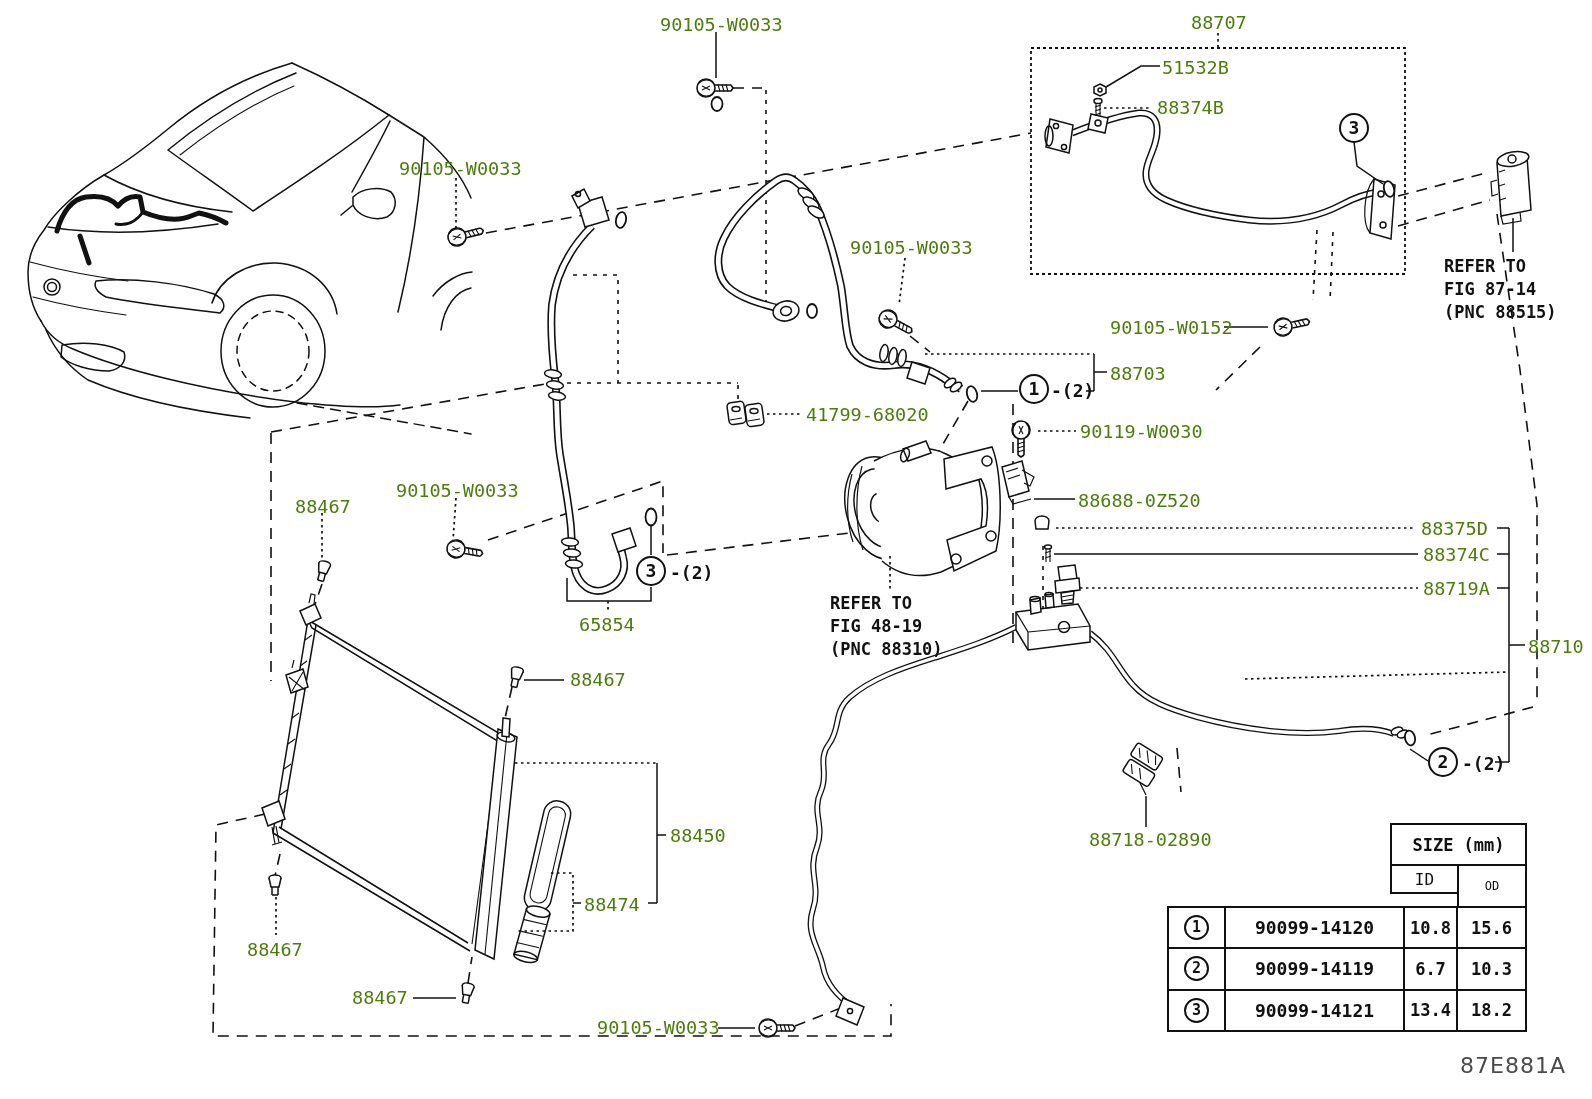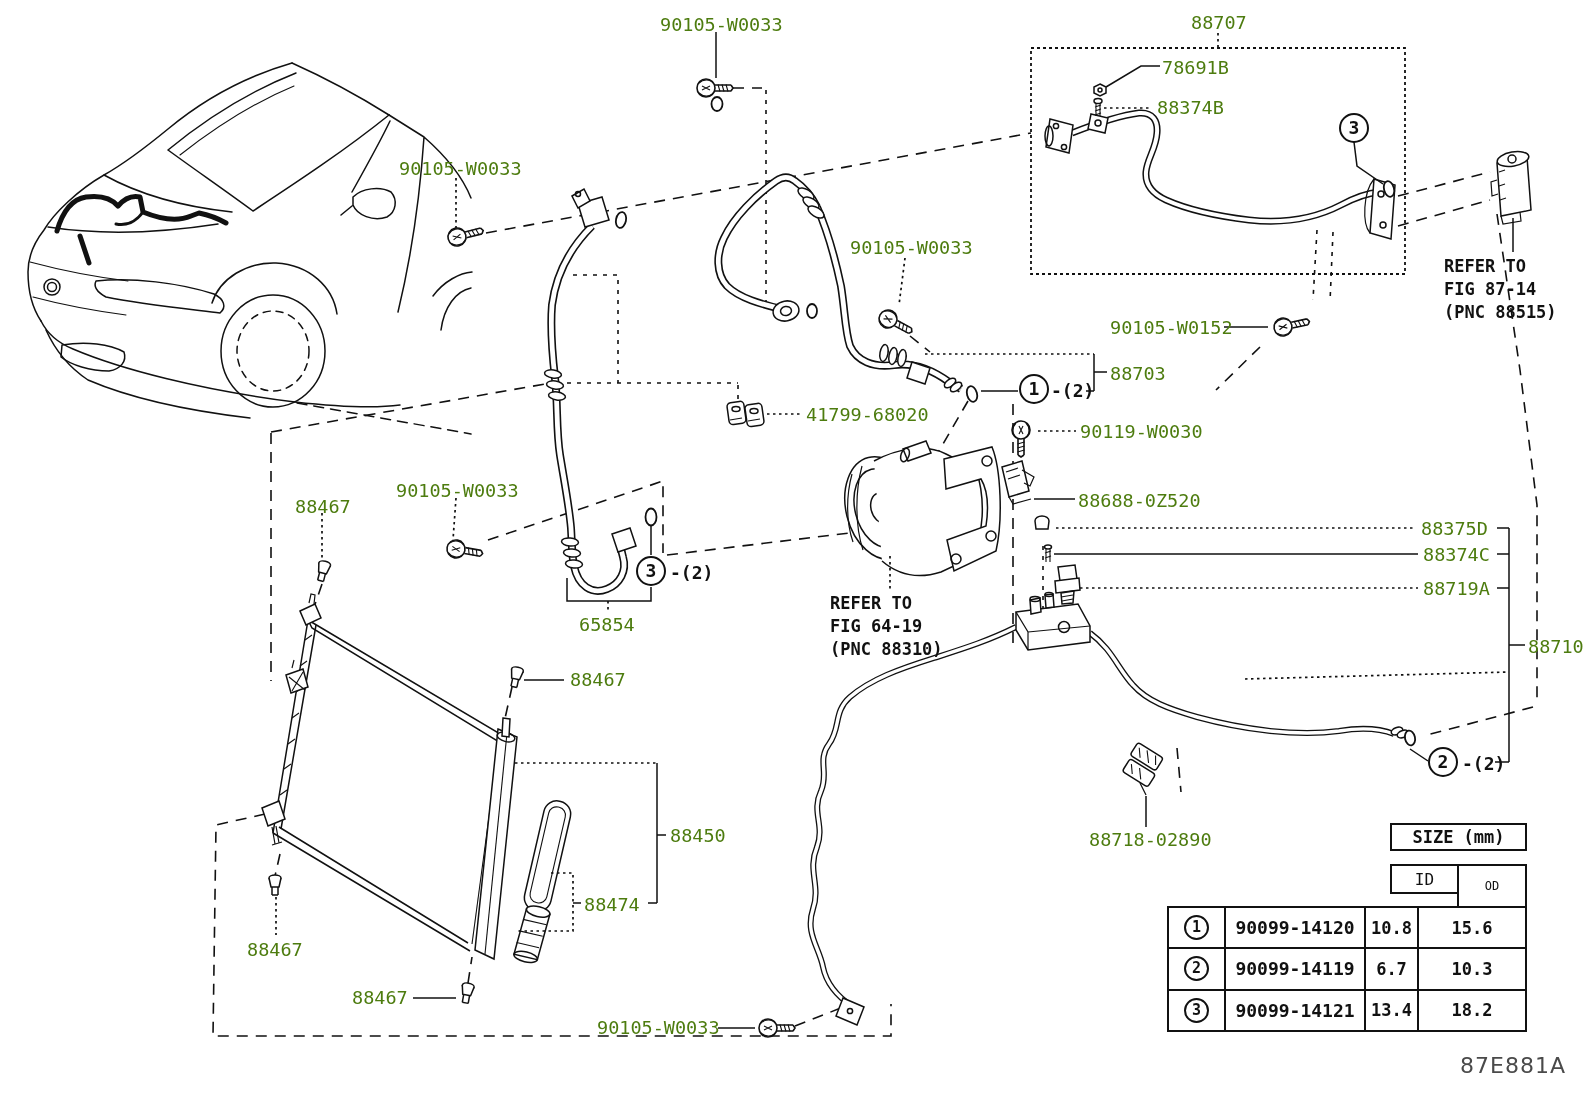--- a/index.html
+++ b/index.html
@@ -11,32 +11,32 @@
   .callout{position:absolute;box-sizing:border-box;width:30px;height:30px;border:2.4px solid #111;
            border-radius:50%;background:#fff;text-align:center;line-height:26px;
            font-weight:bold;font-size:18px;}
   .suffix{position:absolute;font-weight:bold;font-size:18px;white-space:nowrap;}
   .code{position:absolute;font-family:"DejaVu Sans","Liberation Sans",sans-serif;
         font-size:22px;color:#4a4a4a;letter-spacing:1px;}
   
   .size-table{position:absolute;left:1167px;top:823px;width:360px;height:209px;}
   .st-box{position:absolute;box-sizing:border-box;border:2px solid #111;background:#fff;
           display:flex;align-items:center;justify-content:center;}
-  .st-title{left:223px;top:0;width:137px;height:28px;font-weight:bold;font-size:17px;}
+  .st-title{left:223px;top:0;width:137px;height:43px;font-weight:bold;font-size:17px;}
   .st-id{left:223px;top:41px;width:69px;height:30px;font-size:16px;}
   .st-od{left:290px;top:41px;width:70px;height:44px;font-size:12px;}
   .st-body{position:absolute;box-sizing:border-box;left:0;top:83px;width:360px;height:126px;
            border:2px solid #111;display:flex;flex-direction:column;background:#fff;}
   .st-row{display:flex;flex:1;border-top:2px solid #111;}
   .st-row:first-child{border-top:none;}
   .st-c{box-sizing:border-box;display:flex;align-items:center;justify-content:center;
         border-left:2px solid #111;font-weight:bold;font-size:17px;}
   .st-c:first-child{border-left:none;}
   .st-c.c-call{width:55px;}
-  .st-c.c-part{width:140px;font-size:18px;}
+  .st-c.c-part{width:179px;font-size:18px;}
   .st-c.c-id{width:53px;}
   .st-c.c-od{width:66px;flex:1;}
   .st-circ{box-sizing:border-box;width:25px;height:25px;border:2px solid #111;border-radius:50%;
            text-align:center;line-height:21px;font-size:15px;font-weight:bold;}
 </style>
 </head>
 <body>
 
 <div class="stage">
 
@@ -311,21 +311,21 @@
       <path d="M 276,897 L 276,935"></path>
       <path d="M 890,556 L 890,590"></path>
       <path d="M 1245,679 L 1509,672"></path>
       <path d="M 551,873 L 573,873 L 573,931 L 516,931"></path>
     </g>
   </g>
 </svg>
 
 <div class="lbl" style="left:660px;top:15px">90105-W0033</div>
 <div class="lbl" style="left:1191px;top:13px">88707</div>
-<div class="lbl" style="left:1162px;top:58px">78691B</div>
+<div class="lbl" style="left:1162px;top:58px">51532B</div>
 <div class="lbl" style="left:1157px;top:98px">88374B</div>
 <div class="lbl" style="left:399px;top:159px">90105-W0033</div>
 <div class="lbl" style="left:850px;top:238px">90105-W0033</div>
 <div class="lbl" style="left:1110px;top:318px">90105-W0152</div>
 <div class="lbl" style="left:1110px;top:364px">88703</div>
 <div class="lbl" style="left:806px;top:405px">41799-68020</div>
 <div class="lbl" style="left:1080px;top:422px">90119-W0030</div>
 <div class="lbl" style="left:1078px;top:491px">88688-0Z520</div>
 <div class="lbl" style="left:1421px;top:519px">88375D</div>
 <div class="lbl" style="left:1423px;top:545px">88374C</div>
@@ -342,21 +342,21 @@
 <div class="lbl" style="left:597px;top:1018px">90105-W0033</div>
 <div class="lbl" style="left:1089px;top:830px">88718-02890</div>
 
 <div class="note" style="left:1444px;top:255px">
   <div>REFER TO</div>
   <div>FIG 87-14</div>
   <div>(PNC 88515)</div>
 </div>
 <div class="note" style="left:830px;top:592px">
   <div>REFER TO</div>
-  <div>FIG 64-19</div>
+  <div>FIG 48-19</div>
   <div>(PNC 88310)</div>
 </div>
 
 <div class="callout" style="left:1019px;top:374px">1</div>
 <div class="suffix" style="left:1051px;top:380px">-(2)</div>
 <div class="callout" style="left:1428px;top:747px">2</div>
 <div class="suffix" style="left:1462px;top:753px">-(2)</div>
 <div class="callout" style="left:1339px;top:113px">3</div>
 <div class="callout" style="left:636px;top:556px">3</div>
 <div class="suffix" style="left:670px;top:562px">-(2)</div>

